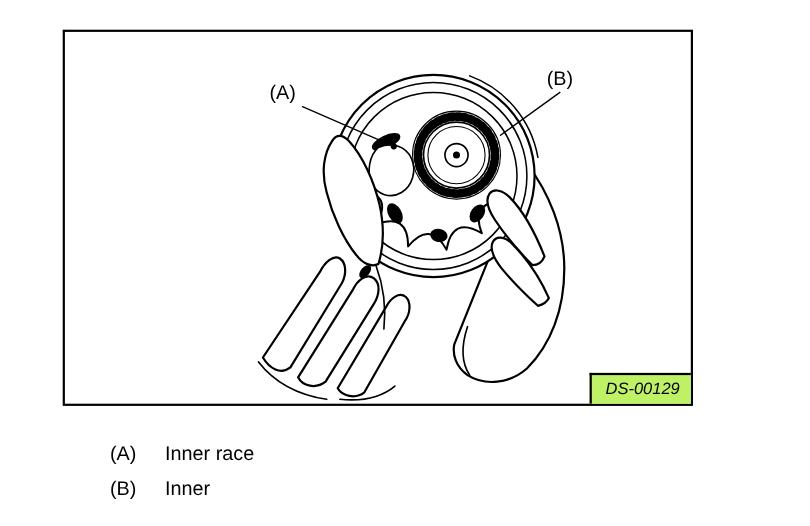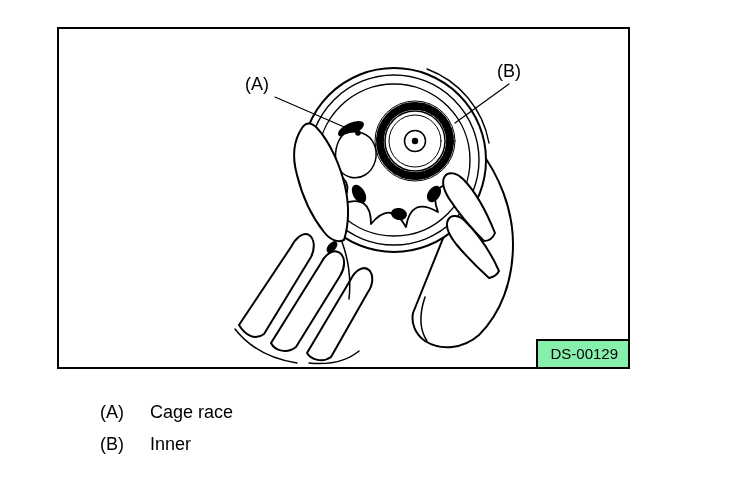--- a/index.html
+++ b/index.html
@@ -37,21 +37,22 @@
   .callout-a { left: 186px; top: 45px; }
   .callout-b { left: 438px; top: 32px; }
   .figure-code-box {
     position: absolute;
     right: 0;
     bottom: 0;
     border-top: 2px solid #000;
     border-left: 2px solid #000;
     padding: 4px 10px 5px 12px;
     font-size: 15px;
-    background: #86efac;
+    background: #bef264;
+    font-style: italic;
   }
   .legend {
     position: absolute;
     left: 100px;
     top: 396px;
     font-size: 18px;
   }
   .legend-row {
     display: flex;
     height: 32px;
@@ -130,19 +131,19 @@
 
   <span class="callout-label callout-a">(A)</span>
   <span class="callout-label callout-b">(B)</span>
 
   <div class="figure-code-box">DS-00129</div>
 </div>
 
 <div class="legend">
   <div class="legend-row">
     <span class="legend-key">(A)</span>
-    <span class="legend-text">Cage race</span>
+    <span class="legend-text">Inner race</span>
   </div>
   <div class="legend-row">
     <span class="legend-key">(B)</span>
     <span class="legend-text">Inner</span>
   </div>
 </div>
 
 </body></html>

